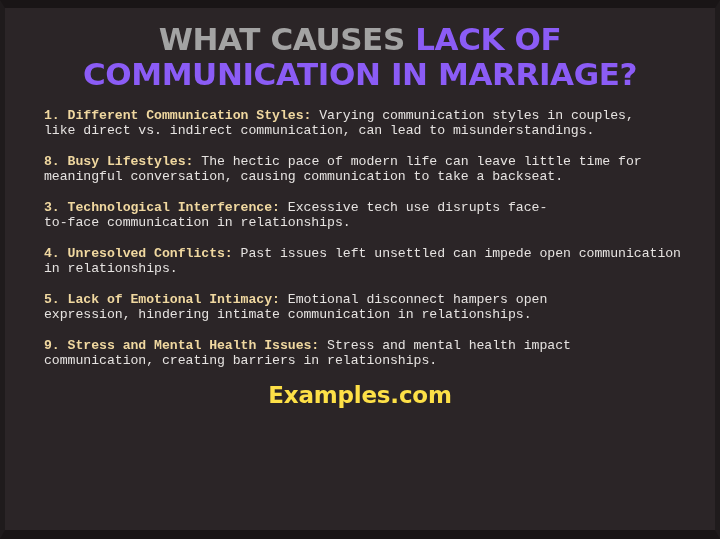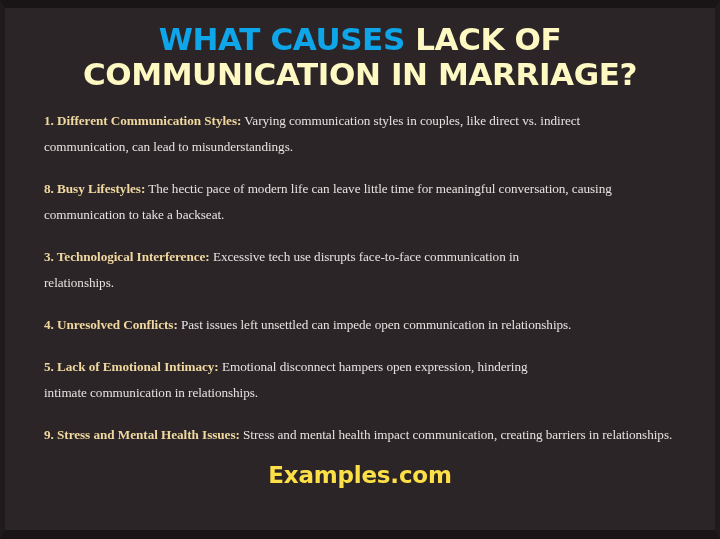--- a/index.html
+++ b/index.html
@@ -34,33 +34,33 @@
   }
   .title-line {
     font-family: "DejaVu Sans", "Liberation Sans", sans-serif;
     font-weight: 700;
     font-size: 31px;
     line-height: 35px;
     letter-spacing: -0.4px;
     text-transform: uppercase;
     white-space: nowrap;
   }
-  .t-white { color: #0ea5e9; }
-  .t-gold  { color: #fef9c3; }
+  .t-white { color: #a3a3a3; }
+  .t-gold  { color: #8b5cf6; }
 
   
   .cause-list {
     margin: 0;
     padding: 16px 32px 0 39px;
   }
   .cause-item {
     margin: 0 0 16px 0;
-    font-family: Liberation Serif, serif;
+    font-family: Liberation Mono, monospace;
     font-size: 13.2px;
-    line-height: 26px;
+    line-height: 15px;
     color: #e6e3e1;
     letter-spacing: -0.05px;
   }
   .cause-item:last-of-type { margin-bottom: 0; }
   .cause-head {
     font-weight: 700;
     color: #f0d8a0;
   }
   .cause-body { color: #e6e3e1; }
 

